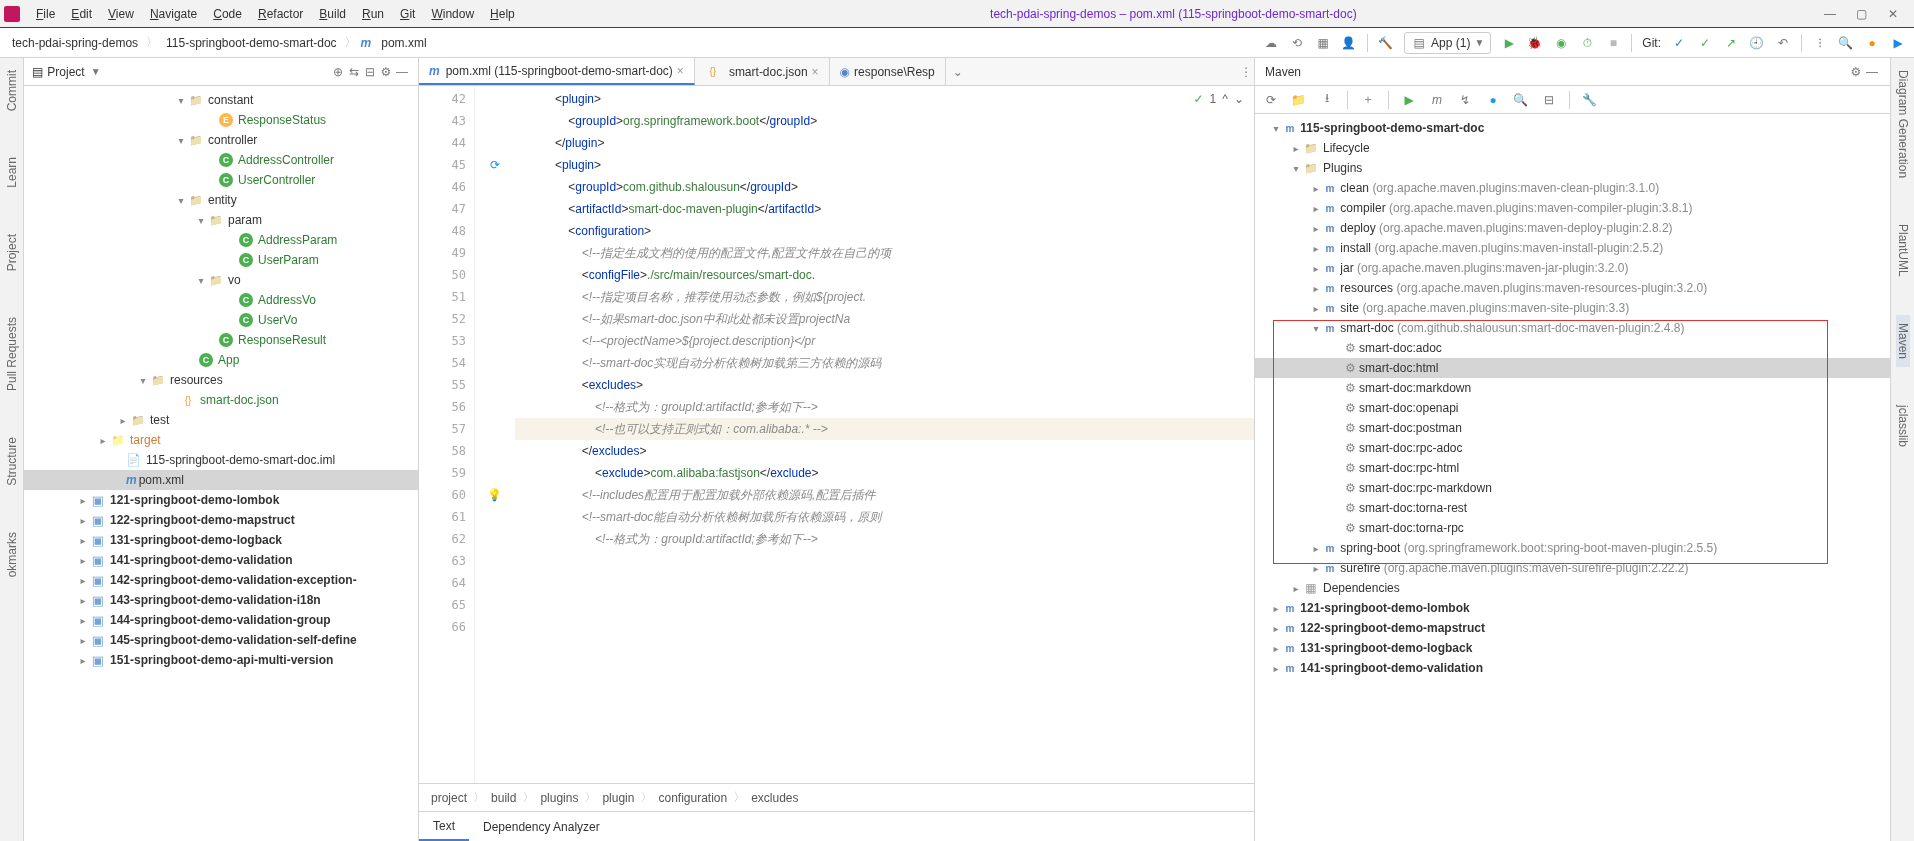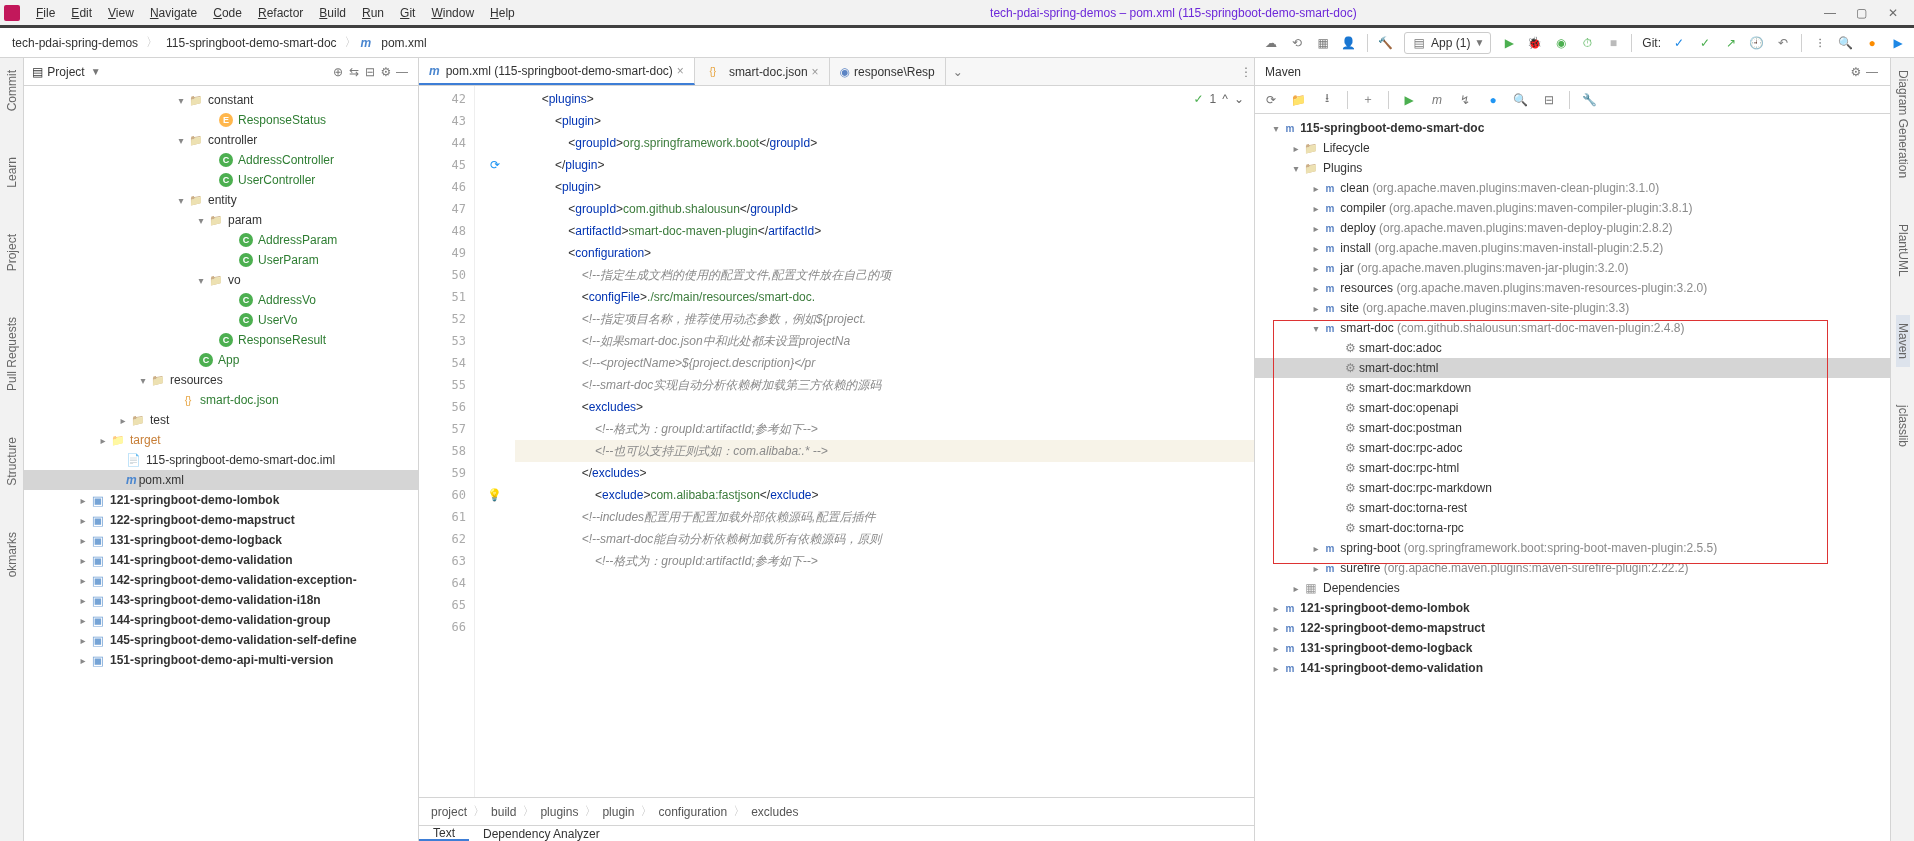--- a/index.html
+++ b/index.html
@@ -1,20 +1,20 @@
 <!DOCTYPE html>
 <html><head>
 <meta charset="utf-8">
 <style>
 * { margin: 0; padding: 0; box-sizing: border-box; font-family: "Segoe UI", Arial, sans-serif; font-size: 12px; }
 body { background: #fff; color: #333; overflow: hidden; }
 .window { display: flex; flex-direction: column; height: 841px; width: 1914px; }
 
 
-.menubar { display: flex; align-items: center; height: 28px; background: #f2f2f2; border-bottom: 3px solid #404040; padding: 0 4px; }
+.menubar { display: flex; align-items: center; height: 28px; background: #f2f2f2; border-bottom: 1px solid #404040; padding: 0 4px; }
 .app-icon { width: 16px; height: 16px; background: #c2185b; margin-right: 8px; border-radius: 2px; }
 .menu-item { padding: 4px 8px; cursor: pointer; text-decoration: underline; text-decoration-color: transparent; }
 .menu-item::first-letter { text-decoration: underline; }
 .menubar .title { flex: 1; text-align: center; color: #6d28d9; }
 .win-controls { display: flex; gap: 18px; padding-right: 8px; }
 .win-ctrl { width: 14px; height: 14px; cursor: pointer; color: #6b6b6b; }
 
 
 .topbar { display: flex; align-items: center; height: 30px; background: #fff; border-bottom: 1px solid #d4d4d4; padding: 0 8px; }
 .breadcrumb { display: flex; align-items: center; gap: 4px; }
@@ -80,21 +80,21 @@
 .code { flex: 1; font-family: Consolas, monospace; font-size: 13px; padding-top: 2px; overflow: hidden; }
 .code-line { height: 22px; line-height: 22px; white-space: pre; }
 .code-line.hl { background: #f7f3e8; }
 .tag { color: #0033b3; }
 .com { color: #8a8a8a; font-style: italic; }
 .txt { color: #3b7b3b; }
 .editor-hints { position: absolute; top: 6px; right: 10px; display: flex; align-items: center; gap: 6px; color: #666; }
 .editor-bottom { height: 28px; border-top: 1px solid #d4d4d4; display: flex; align-items: center; padding: 0 12px; gap: 10px; font-size: 12px; color: #555; }
 .editor-bottom .path-chunk { display: flex; align-items: center; gap: 6px; }
 .editor-bottom .crumb-sep { color: #bbb; }
-.editor-tabs-bottom { height: 16px; border-top: 1px solid #d4d4d4; display: flex; align-items: center; }
+.editor-tabs-bottom { height: 30px; border-top: 1px solid #d4d4d4; display: flex; align-items: center; }
 .etab { padding: 0 14px; height: 100%; display: flex; align-items: center; cursor: pointer; }
 .etab.active { border-bottom: 2px solid #3e7ed6; }
 
 
 .maven-pane { width: 635px; display: flex; flex-direction: column; }
 .maven-header { height: 28px; border-bottom: 1px solid #d4d4d4; display: flex; align-items: center; padding: 0 10px; }
 .maven-header .title { font-weight: 500; }
 .maven-header .spacer { flex: 1; }
 .maven-toolbar { height: 28px; border-bottom: 1px solid #d4d4d4; display: flex; align-items: center; padding: 0 8px; gap: 12px; }
 .mtb-icon { width: 16px; height: 16px; display: inline-flex; align-items: center; justify-content: center; color: #777; cursor: pointer; }
@@ -444,21 +444,20 @@
               <span class="bulb">💡</span>
             </div>
           <div></div>
             <div></div>
             <div></div>
             <div></div>
             <div></div>
             <div></div>
         </div>
         <div class="code">
-<div class="code-line">        &lt;<span class="tag">plugins</span>&gt;</div>
 <div class="code-line">            &lt;<span class="tag">plugin</span>&gt;</div>
 <div class="code-line">                &lt;<span class="tag">groupId</span>&gt;<span class="txt">org.springframework.boot</span>&lt;/<span class="tag">groupId</span>&gt;</div>
 <div class="code-line">            &lt;/<span class="tag">plugin</span>&gt;</div>
 <div class="code-line">            &lt;<span class="tag">plugin</span>&gt;</div>
 <div class="code-line">                &lt;<span class="tag">groupId</span>&gt;<span class="txt">com.github.shalousun</span>&lt;/<span class="tag">groupId</span>&gt;</div>
 <div class="code-line">                &lt;<span class="tag">artifactId</span>&gt;<span class="txt">smart-doc-maven-plugin</span>&lt;/<span class="tag">artifactId</span>&gt;</div>
 <div class="code-line">                &lt;<span class="tag">configuration</span>&gt;</div>
 <div class="code-line">                    <span class="com">&lt;!--指定生成文档的使用的配置文件,配置文件放在自己的项</span></div>
 <div class="code-line">                    &lt;<span class="tag">configFile</span>&gt;<span class="txt">./src/main/resources/smart-doc.</span></div>
 <div class="code-line">                    <span class="com">&lt;!--指定项目名称，推荐使用动态参数，例如${project.</span></div>

